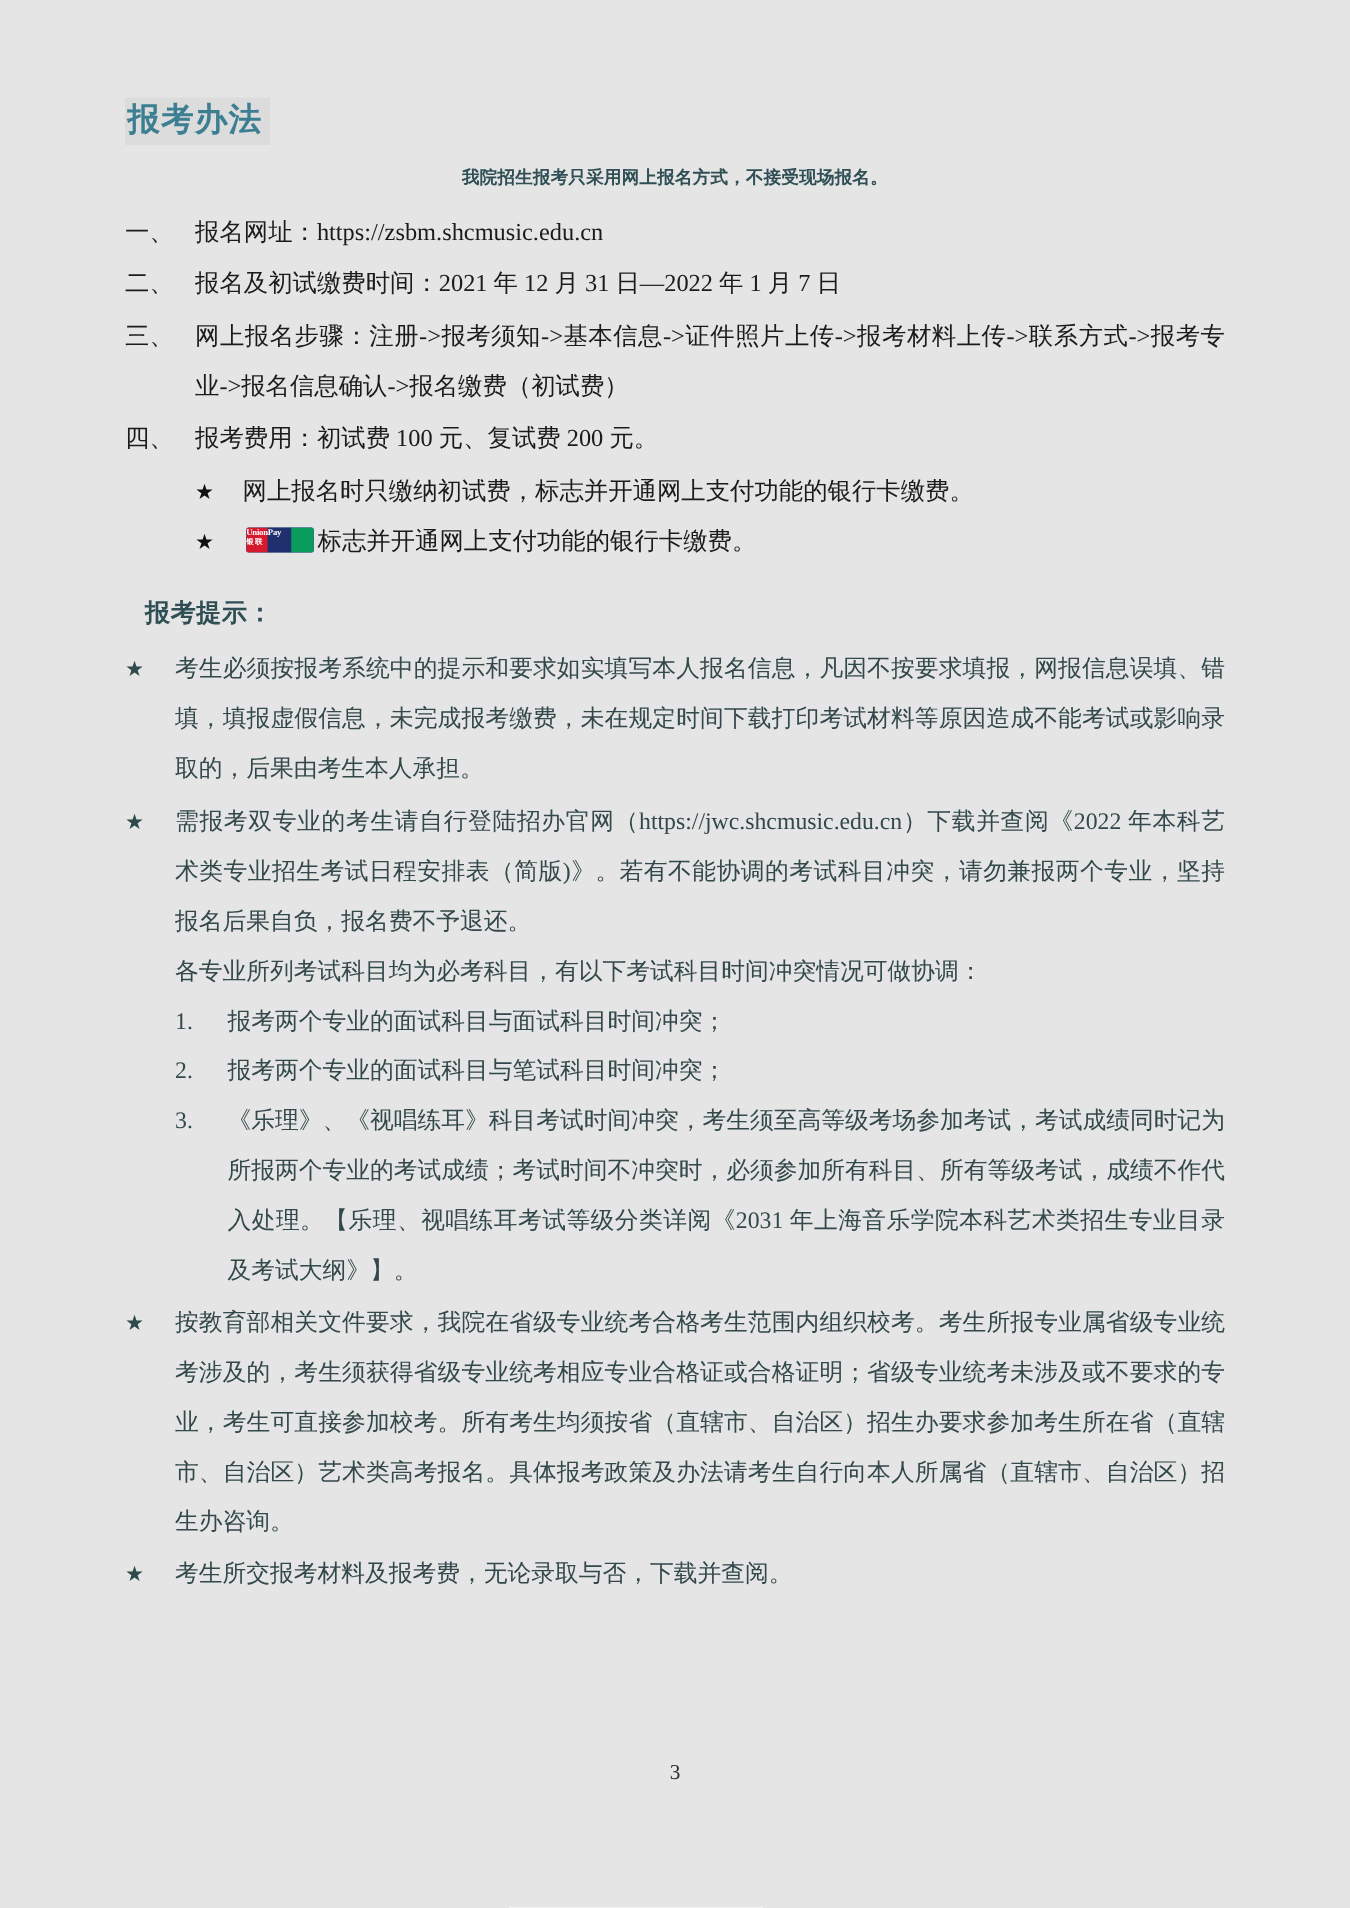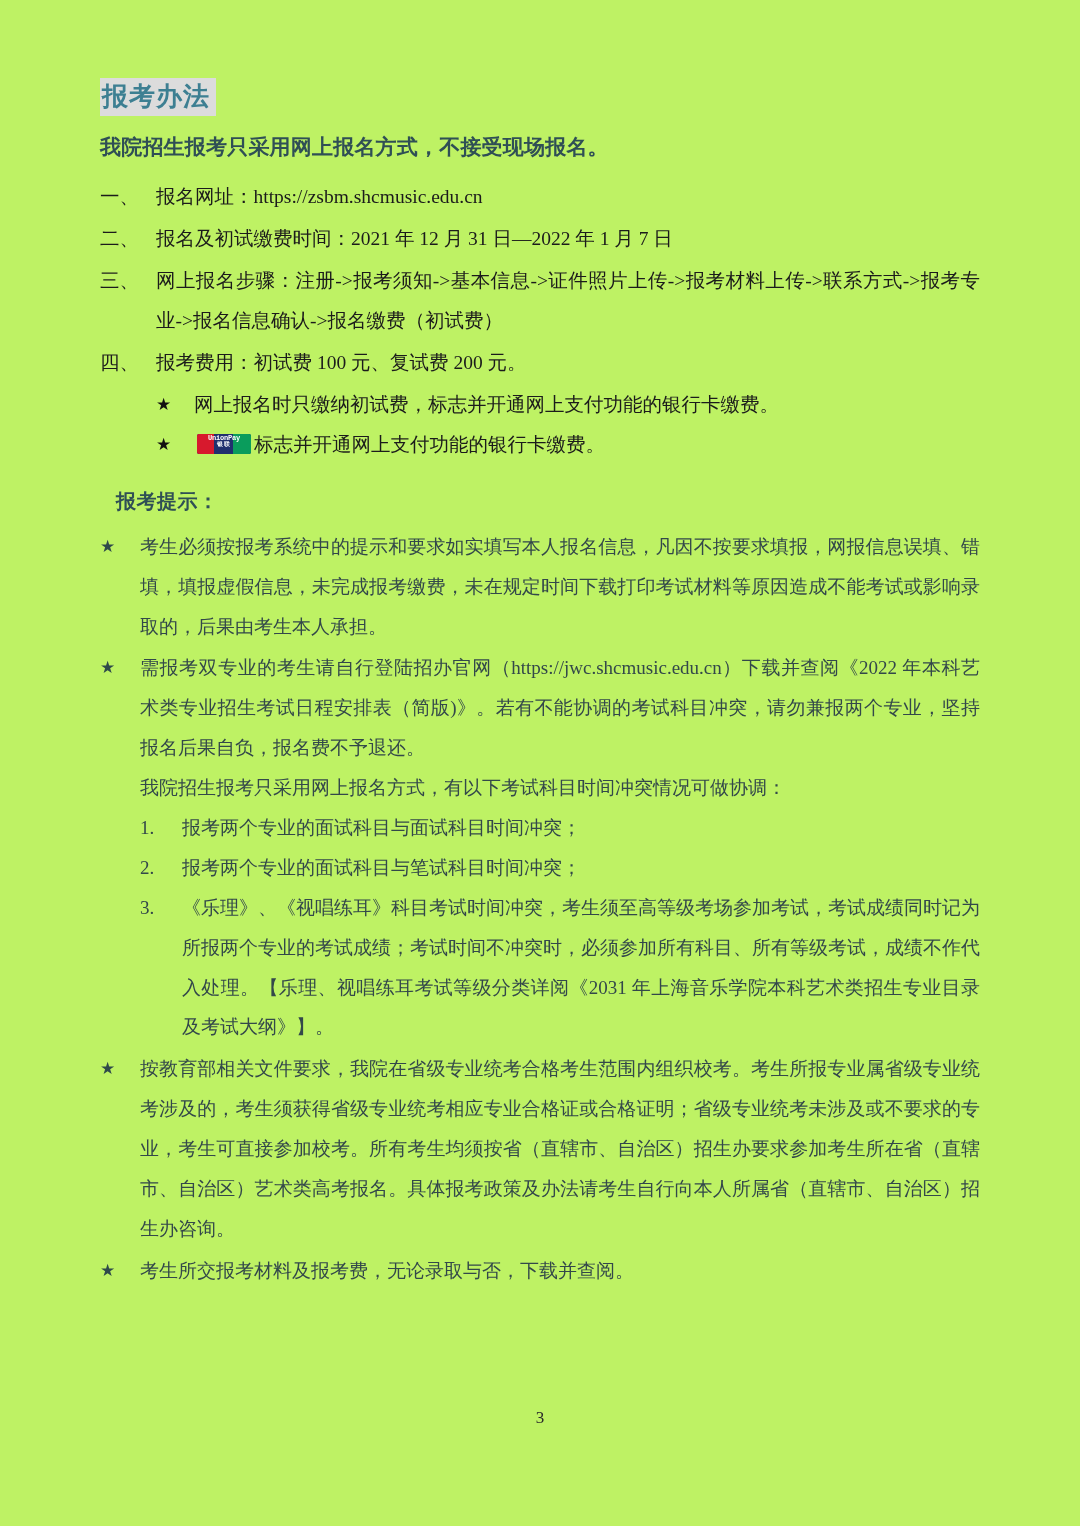--- a/index.html
+++ b/index.html
@@ -8,21 +8,21 @@
     padding: 0;
     background: #ffffff;
   }
   body {
     font-family: "Liberation Serif", "DejaVu Serif", serif;
   }
   .page {
     position: relative;
     width: 1080px;
     height: 1526px;
-    background: #bef264;
+    background: #e5e5e5;
     margin: 0 auto;
     overflow: hidden;
     box-sizing: border-box;
   }
   .content {
     position: absolute;
     left: 100px;
     top: 78px;
     width: 880px;
   }
@@ -38,25 +38,26 @@
     line-height: 1.25;
     padding: 2px 6px 3px 2px;
     letter-spacing: 1px;
     margin: 0 0 16px 0;
   }
 
   
   .lead-line {
     font-family: "DejaVu Sans", "Liberation Sans", sans-serif;
     font-weight: bold;
-    font-size: 21px;
+    font-size: 14px;
     color: #2f4f55;
     letter-spacing: 0.2px;
     margin: 0 0 14px 0;
     line-height: 1.5;
+    text-align: center;
   }
 
   
   .num-list {
     margin: 0;
     padding: 0;
     list-style: none;
   }
   .num-item {
     display: flex;
@@ -119,22 +120,22 @@
     overflow: hidden;
     background: #0b2f6b;
   }
   .unionpay .bandred   { position:absolute; left:0;    top:0; width:34%; height:100%; background:#d7192d; }
   .unionpay .bandblue  { position:absolute; left:32%;  top:0; width:36%; height:100%; background:#20306e; }
   .unionpay .bandgreen { position:absolute; left:66%;  top:0; width:34%; height:100%; background:#0a9c5c; }
   .unionpay .up-text {
     position: absolute;
     left: 0; top: 1px;
     width: 100%;
-    text-align: center;
-    font-family: Liberation Mono, monospace;
+    text-align: left;
+    font-family: Liberation Serif, serif;
     font-size: 7px;
     font-weight: bold;
     color: #ffffff;
     line-height: 1.05;
     letter-spacing: -0.2px;
     z-index: 3;
   }
   .unionpay .up-text .cn { font-size: 6px; display: block; letter-spacing: 1px; }
 
   
@@ -257,21 +258,21 @@
         <span class="tip-marker">★</span>
         <div class="tip-body">
           <p class="tip-para">考生必须按报考系统中的提示和要求如实填写本人报名信息，凡因不按要求填报，网报信息误填、错填，填报虚假信息，未完成报考缴费，未在规定时间下载打印考试材料等原因造成不能考试或影响录取的，后果由考生本人承担。</p>
         </div>
       </li>
 
       <li class="tip-item">
         <span class="tip-marker">★</span>
         <div class="tip-body">
           <p class="tip-para">需报考双专业的考生请自行登陆招办官网（https://jwc.shcmusic.edu.cn）下载并查阅《2022 年本科艺术类专业招生考试日程安排表（简版)》。若有不能协调的考试科目冲突，请勿兼报两个专业，坚持报名后果自负，报名费不予退还。</p>
-          <p class="tip-para">我院招生报考只采用网上报名方式，有以下考试科目时间冲突情况可做协调：</p>
+          <p class="tip-para">各专业所列考试科目均为必考科目，有以下考试科目时间冲突情况可做协调：</p>
           <ul class="sub-num-list">
             <li class="sub-num-item">
               <span class="sub-num-marker">1.</span>
               <span class="sub-num-text">报考两个专业的面试科目与面试科目时间冲突；</span>
             </li>
             <li class="sub-num-item">
               <span class="sub-num-marker">2.</span>
               <span class="sub-num-text">报考两个专业的面试科目与笔试科目时间冲突；</span>
             </li>
             <li class="sub-num-item">

